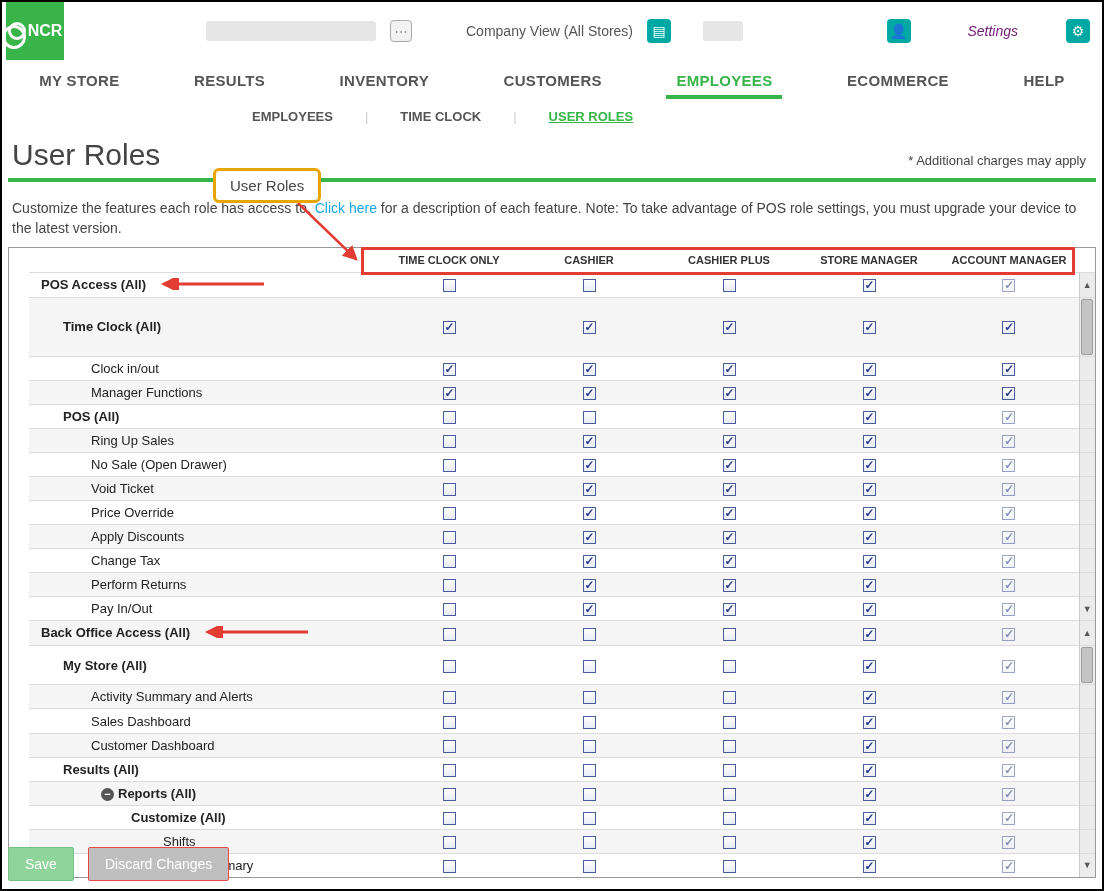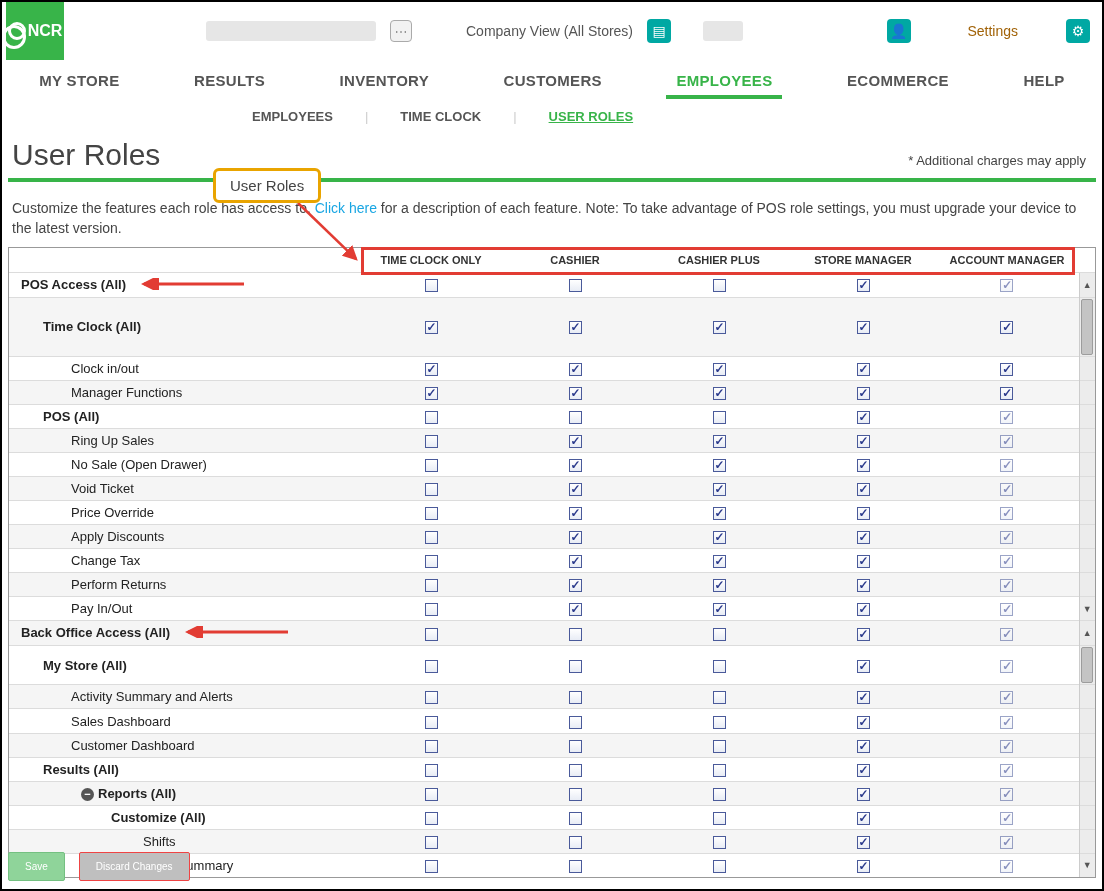--- a/index.html
+++ b/index.html
@@ -11,21 +11,21 @@
   .logo-sq { width: 58px; height: 58px; background:#38b449; display:flex; align-items:center; justify-content:center; color:#fff; font-weight:bold; font-size:16px; gap:2px; margin-right:8px;}
   .logo-circ { width:18px; height:18px; border:3px solid #fff; border-radius:50%; display:inline-block; position:relative;}
   .logo-circ::after { content:""; position:absolute; width:18px; height:18px; border:3px solid #fff; border-radius:50%; left:-9px; }
   .blur-box { background:#e6e6e6; color:#e6e6e6; border-radius:3px; height:20px; }
   .blur-a { width:170px; margin-left:120px;}
   .blur-b { width:40px; margin-left:18px;}
   .sq-btn { width:22px; height:22px; border:1px solid #aaa; border-radius:4px; background:#f2f2f2; display:inline-flex;align-items:center;justify-content:center; font-size:13px; color:#777;}
   .topbar .company { color:#555; font-size:14px; margin-left:40px;}
   .icon-box { width:24px; height:24px; border-radius:4px; background:#00a8a3; display:inline-flex; align-items:center; justify-content:center; color:#fff; font-size:14px;}
   .icon-user { background:#00a8a3; }
-  .settings-link { color:#a16207; font-size:14px;}
+  .settings-link { color:#701a75; font-size:14px;font-style:italic;}
   .icon-gear { background:#00a8a3;}
   .spacer { flex:1; }
 
   
   .mainnav { display:flex; justify-content:space-around; padding:10px 0 4px; font-weight:bold; color:#555; font-size:15px; letter-spacing:0.3px;}
   .mainnav div { cursor:pointer; padding:6px 10px;}
   .mainnav .active { color:#38b449; border-bottom:4px solid #38b449;}
   
   .subnav { display:flex; gap:32px; padding:6px 0 10px 250px; color:#555; font-size:13px; font-weight:bold;}
   .subnav .divider { color:#ccc; font-weight:normal;}
@@ -39,21 +39,21 @@
 
   
   .callout { position:absolute; left:211px; top:166px; border:3px solid #e9a400; border-radius:6px; background:#fff; padding:6px 14px; font-size:15px; color:#444; z-index:5;}
   .callout-arrow { position:absolute; left:294px; top:199px; width:70px; height:66px; z-index:4; pointer-events:none;}
 
   
   .desc { padding:0 12px 8px 10px; color:#444; font-size:14px; line-height:1.45;}
   .desc a { color:#19a6e3; font-weight:normal; text-decoration:none;}
 
   
-  .table-wrap { margin:0 6px; border:1px solid #999; position:relative;}
+  .table-wrap { margin:0 6px; border:1px solid #999; position:relative;padding-left:20px;}
   .red-box { position:absolute; border:3px solid #e23c33; left:352px; top:-1px; right:20px; height:28px; z-index:3;}
   table { width:100%; border-collapse:collapse; table-layout:fixed;}
   thead th { font-size:11px; font-weight:bold; color:#333; padding:6px 4px; text-align:center; background:#fff;}
   thead th:first-child { width:350px; text-align:left;}
   tbody td { border-top:1px solid #dcdcdc; padding:4px 6px; background:#f5f5f5; height:23px; vertical-align:middle;}
   tbody tr.white td { background:#fff;}
   tbody td:first-child { text-align:left; color:#222; white-space:nowrap;}
   tbody td.c { text-align:center;}
   .lvl0 { font-weight:bold; padding-left:12px !important;}
   .lvl1 { font-weight:bold; padding-left:34px !important;}
@@ -64,21 +64,21 @@
   .chk { display:inline-block; width:13px; height:13px; border:1px solid #4a5a9a; background:linear-gradient(#fff,#e8ecf5); position:relative; vertical-align:middle;}
   .chk.on::after { content:"✓"; position:absolute; left:1px; top:-2px; font-size:12px; color:#2b3a8c; font-weight:bold;}
   .chk.dis { opacity:0.55;}
   .scroll-col { width:16px; padding:0 !important; background:#ececec !important; border-left:1px solid #ccc;}
   .scroll-thumb { background:#c4c4c4; border:1px solid #9c9c9c; margin:1px auto; width:12px; border-radius:2px;}
   .scroll-arrow { font-size:9px; color:#555; text-align:center; display:block;}
   .collapse-ic { display:inline-block; width:13px; height:13px; border-radius:50%; background:#555; color:#fff; text-align:center; line-height:12px; font-size:11px; margin-right:4px; vertical-align:middle;}
 
   
   .bottombar { position:absolute; left:6px; right:6px; bottom:8px; padding-top:18px; display:flex; gap:14px;}
-  .btn { padding:8px 16px; font-size:10px; border-radius:2px; cursor:pointer;}
+  .btn { padding:8px 16px; font-size:14px; border-radius:2px; cursor:pointer;}
   .btn-save { background:#8fd49a; color:#fff; border:1px solid #74c081;}
   .btn-discard { background:#bfbfbf; color:#fff; border:1px solid #ef4444;}
 </style>
 </head>
 <body>
 
 <div class="frame">
 
   <div class="topbar">
     <div class="logo-sq">

